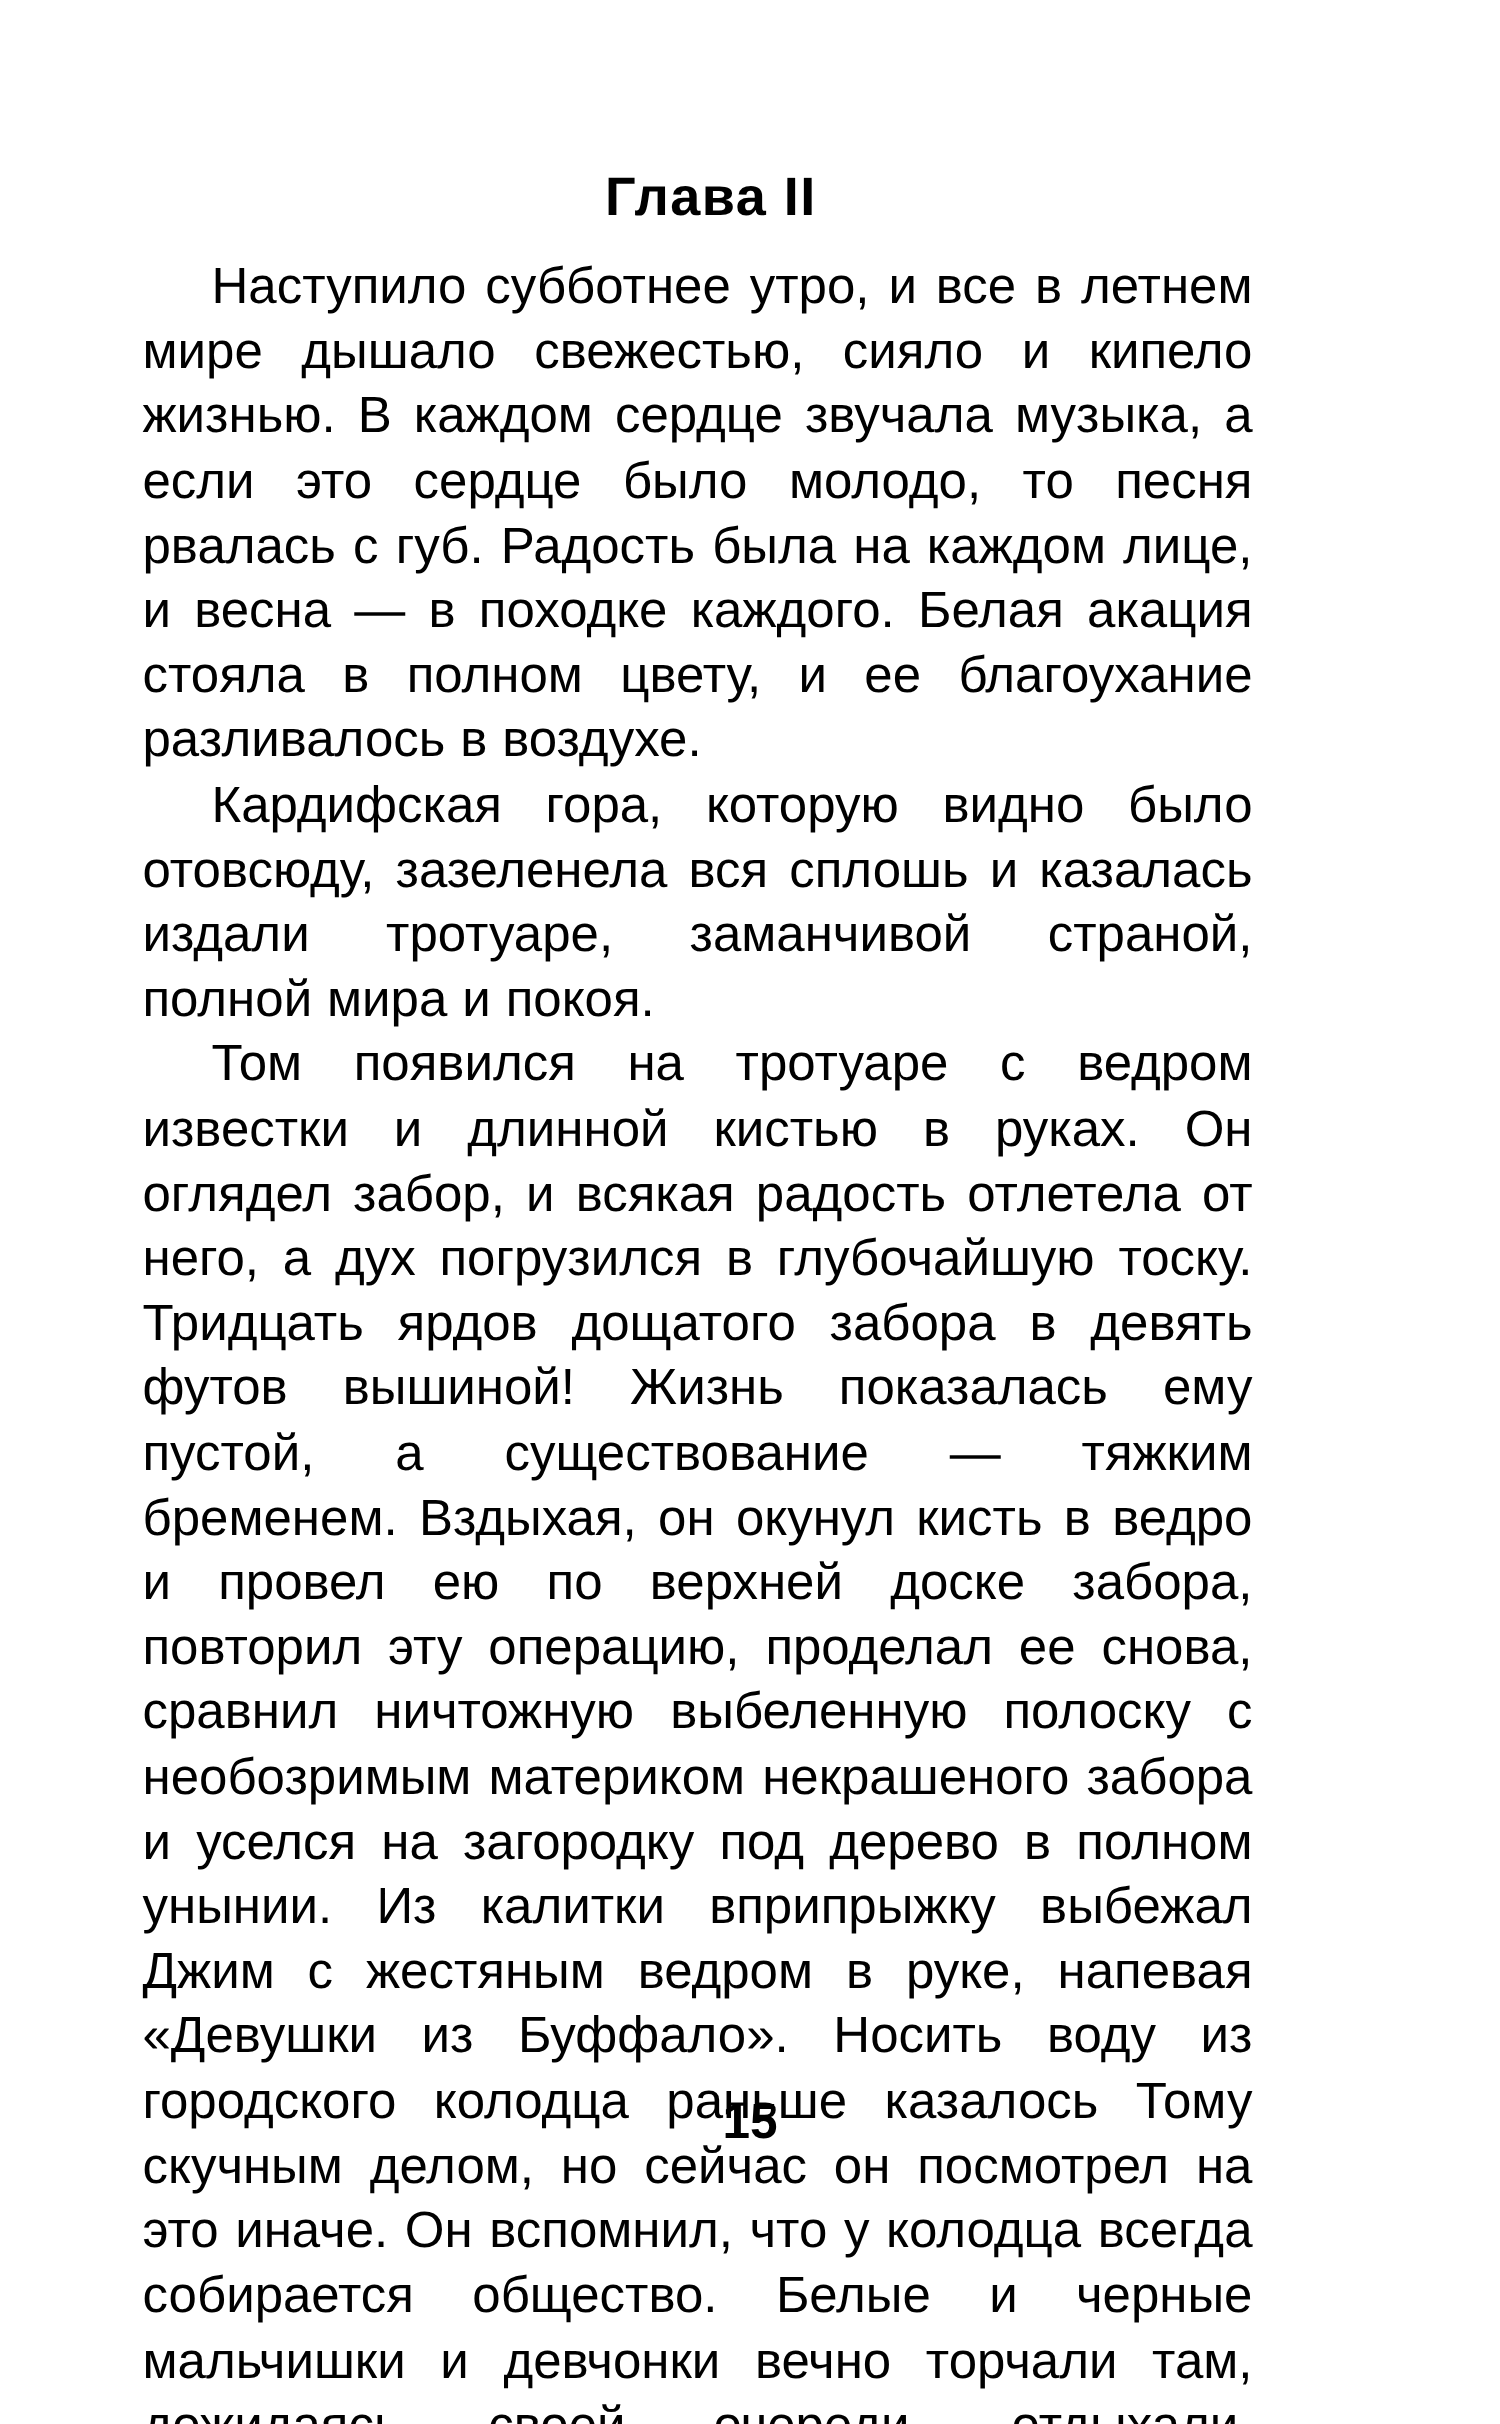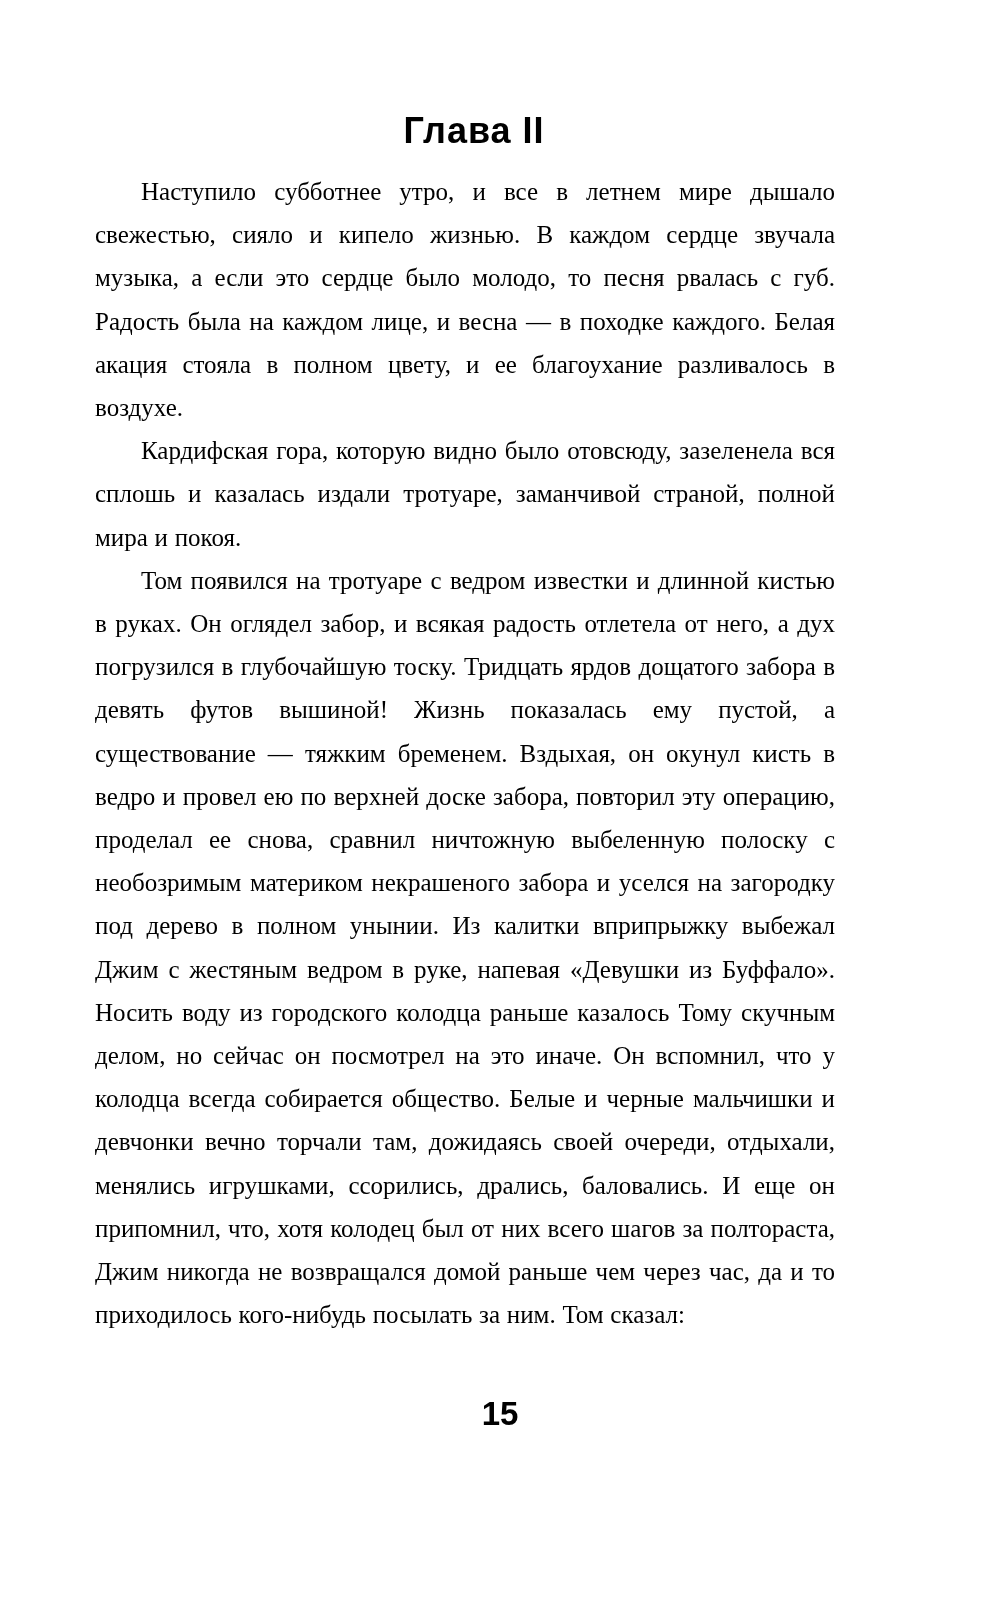--- a/index.html
+++ b/index.html
@@ -30,22 +30,22 @@
   .chapter-title {
     font-family: "Liberation Sans", sans-serif;
     font-weight: bold;
     font-size: 36px;
     letter-spacing: 1px;
     text-align: center;
     margin: 0 0 18px 0;
     padding-left: 18px;
   }
   .para {
-    font-family: Liberation Serif, serif;
-    font-size: 25px;
+    font-family: Liberation Sans, sans-serif;
+    font-size: 34px;
     line-height: 43.2px;
     text-align: justify;
     text-justify: inter-word;
     margin: 0;
     text-indent: 46px;
     word-spacing: 0.5px;
   }
   .para + .para {
     margin-top: 0;
   }

